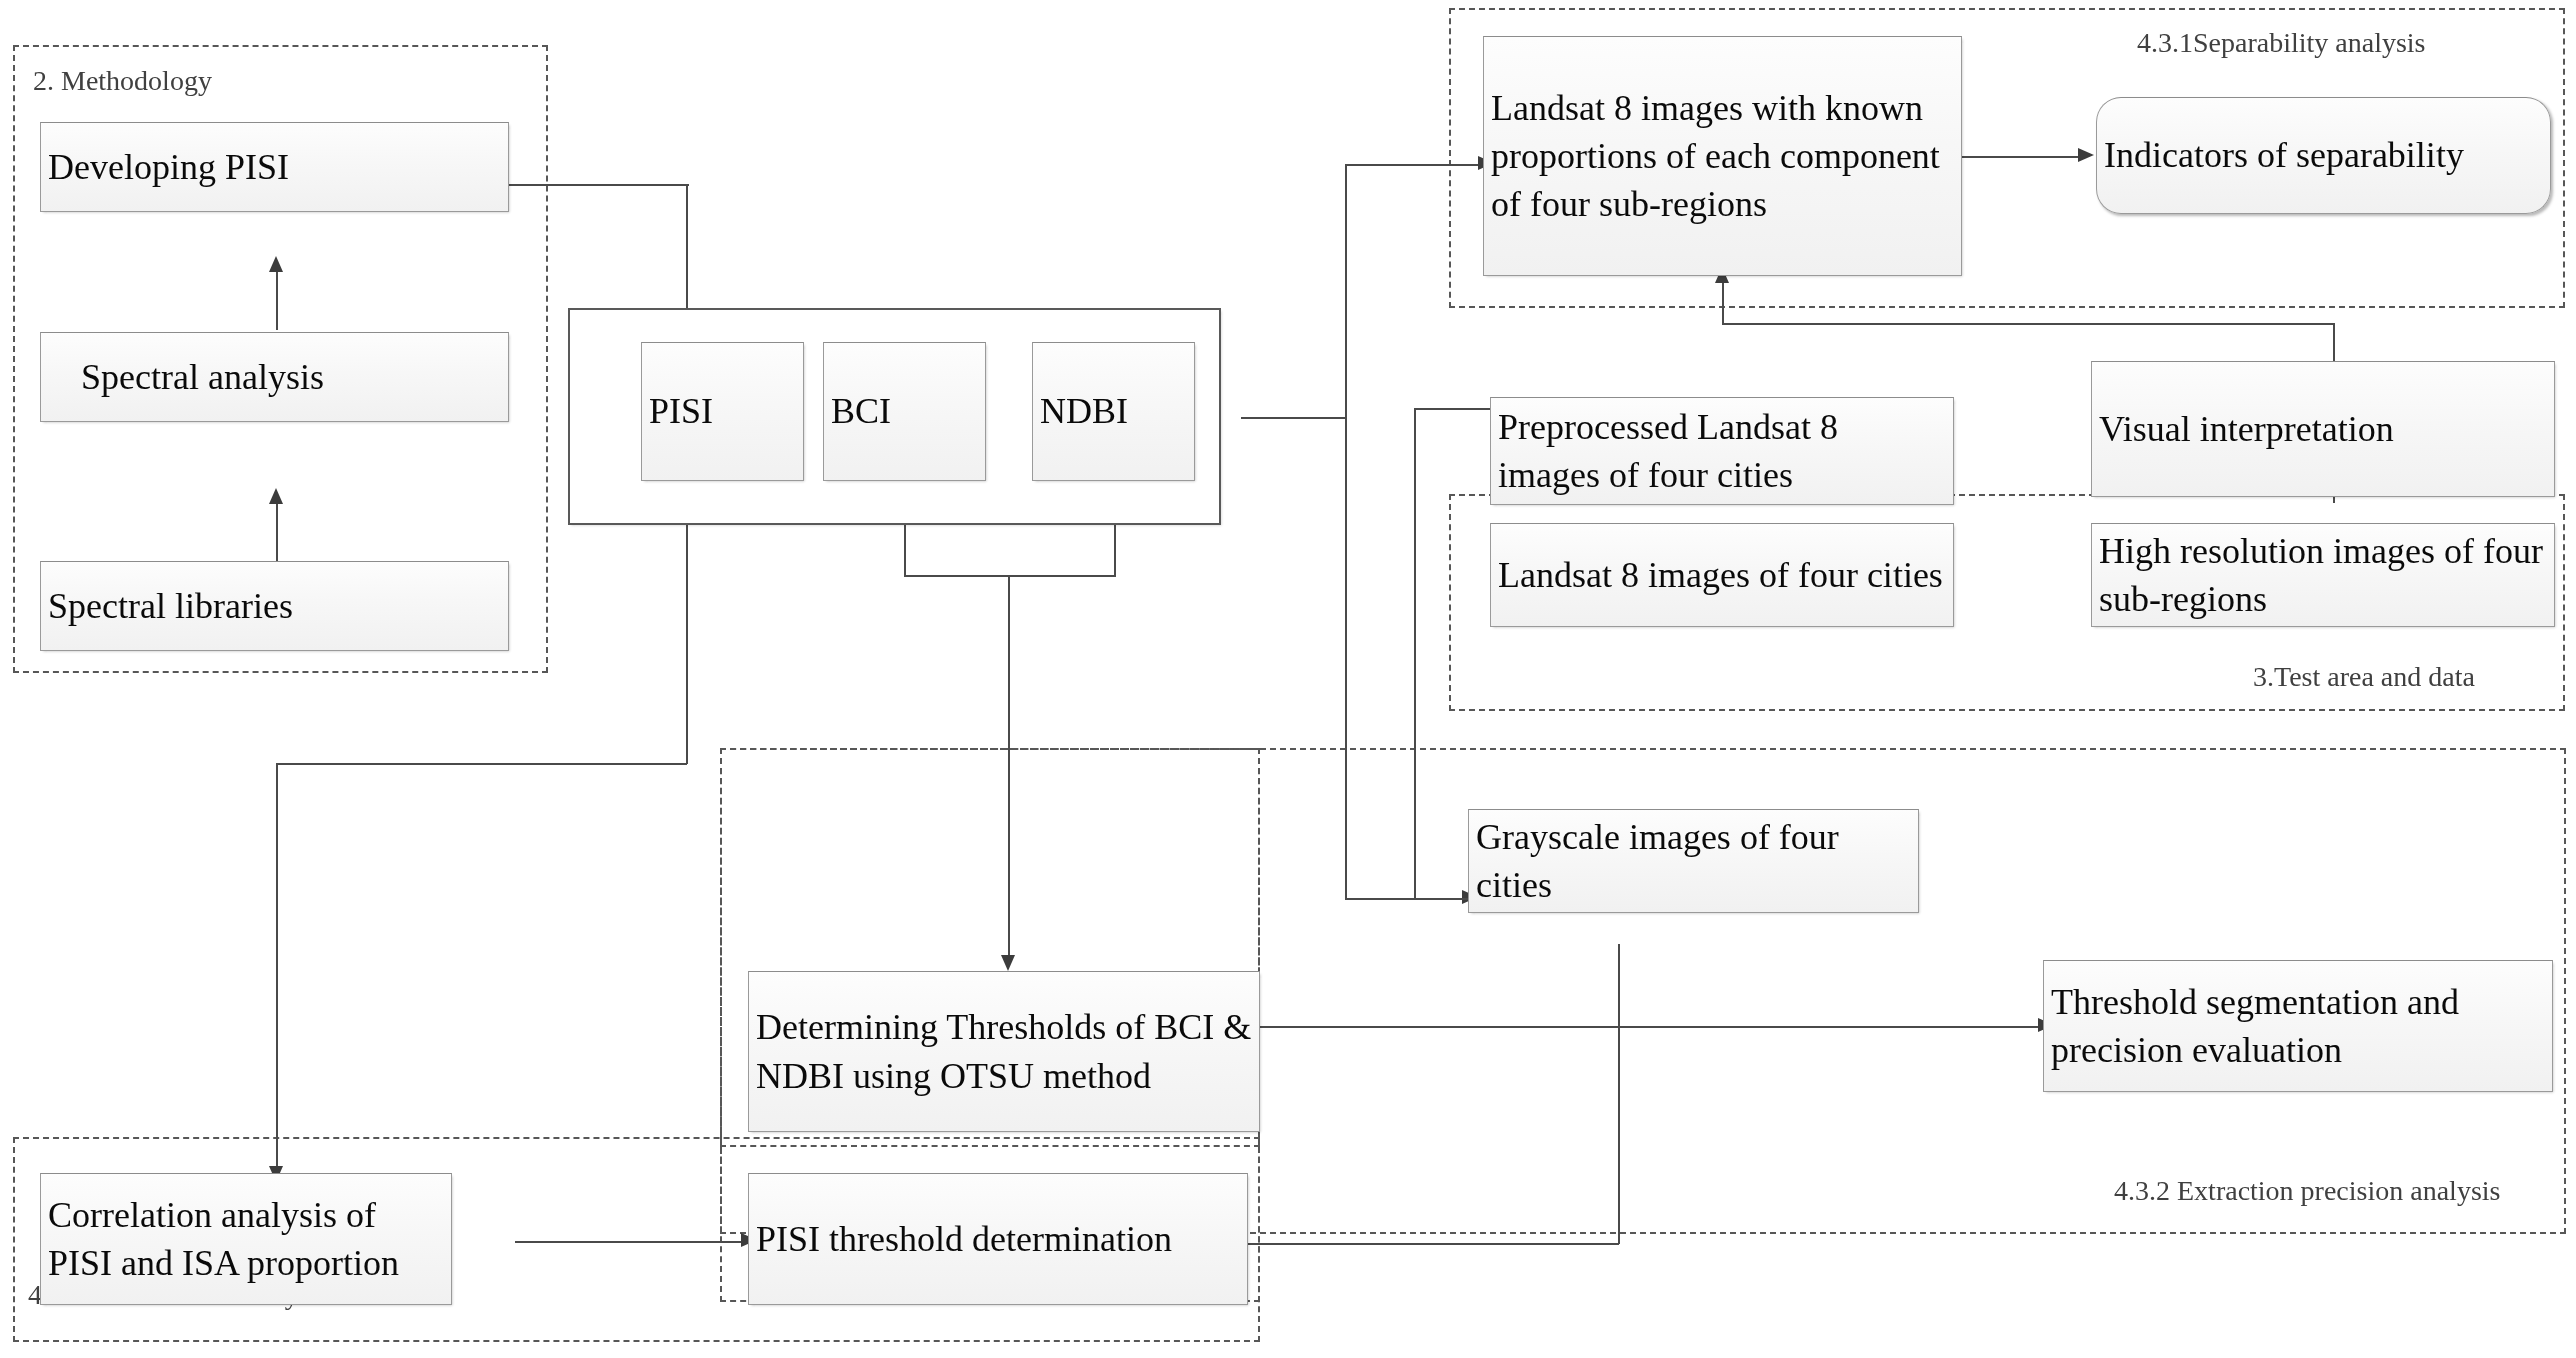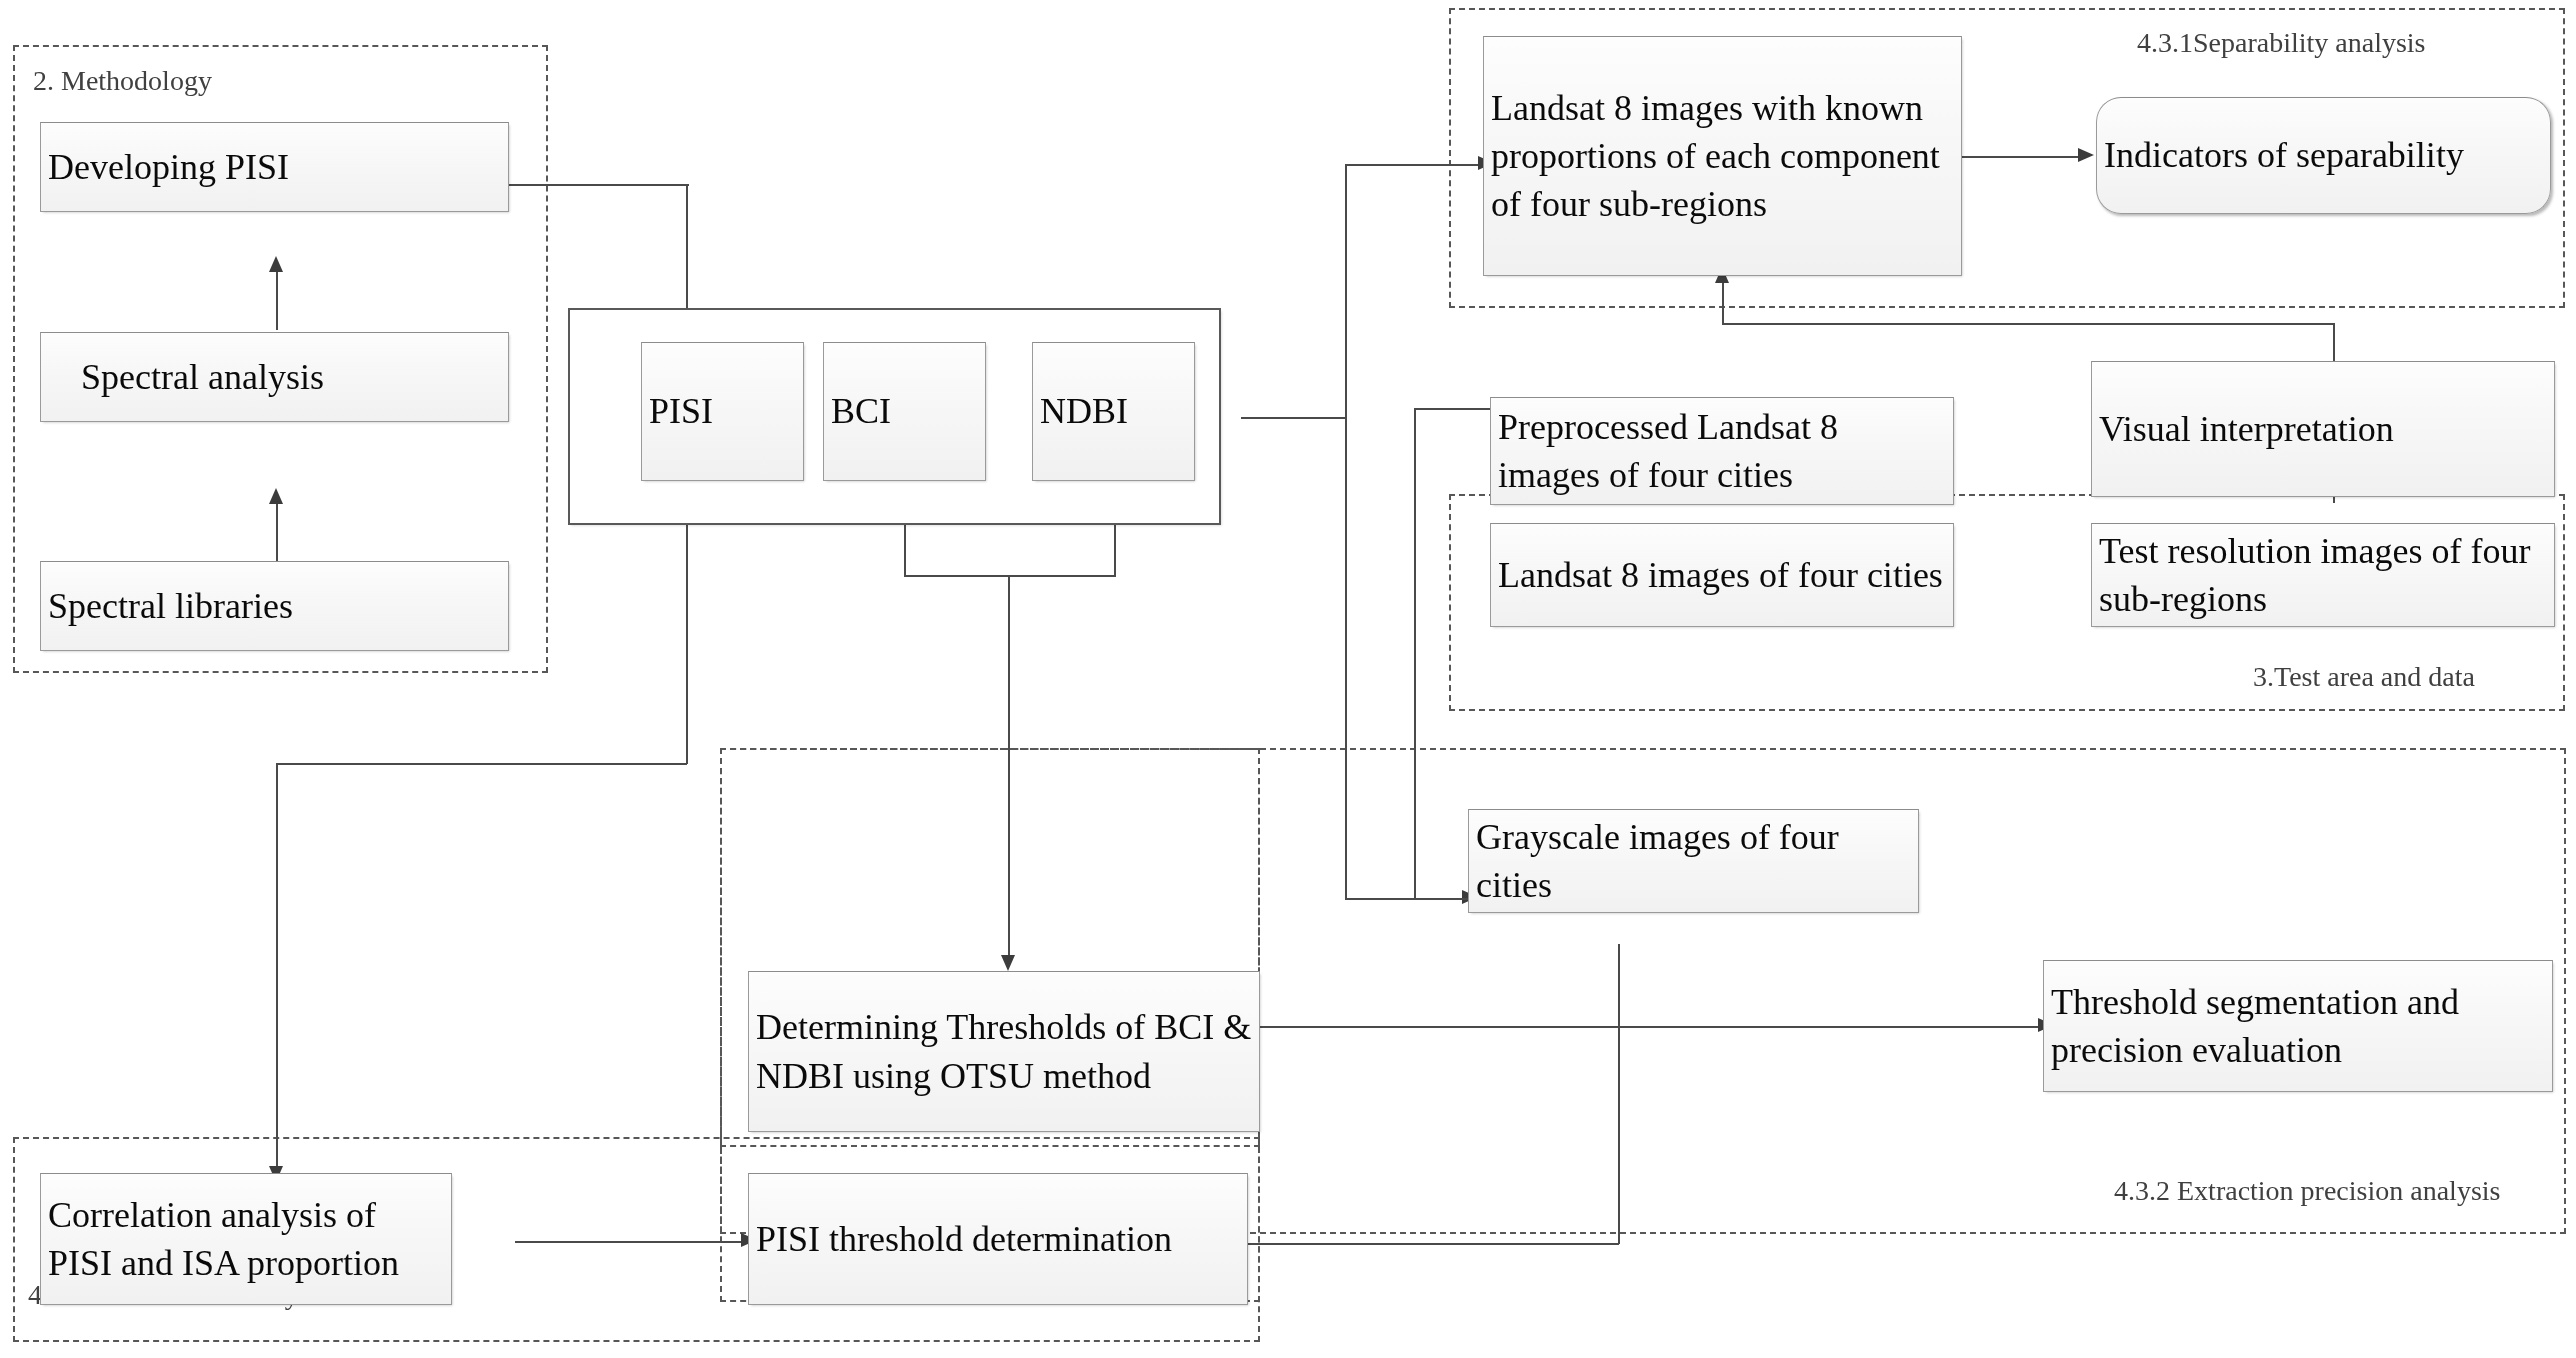--- a/index.html
+++ b/index.html
@@ -191,21 +191,21 @@
 
   <div class="node" style="left:2091px;top:361px;width:464px;height:136px;">
     <span>Visual interpretation</span>
   </div>
 
   <div class="node" style="left:1490px;top:523px;width:464px;height:104px;">
     <span>Landsat 8 images of four cities</span>
   </div>
 
   <div class="node" style="left:2091px;top:523px;width:464px;height:104px;">
-    <span>Test resolution images of four sub-regions</span>
+    <span>High resolution images of four sub-regions</span>
   </div>
 
   <div class="node" style="left:1468px;top:809px;width:451px;height:104px;">
     <span>Grayscale images of four cities</span>
   </div>
 
   <div class="node" style="left:748px;top:971px;width:512px;height:161px;">
     <span>Determining Thresholds of BCI &amp; NDBI using OTSU method</span>
   </div>
 

